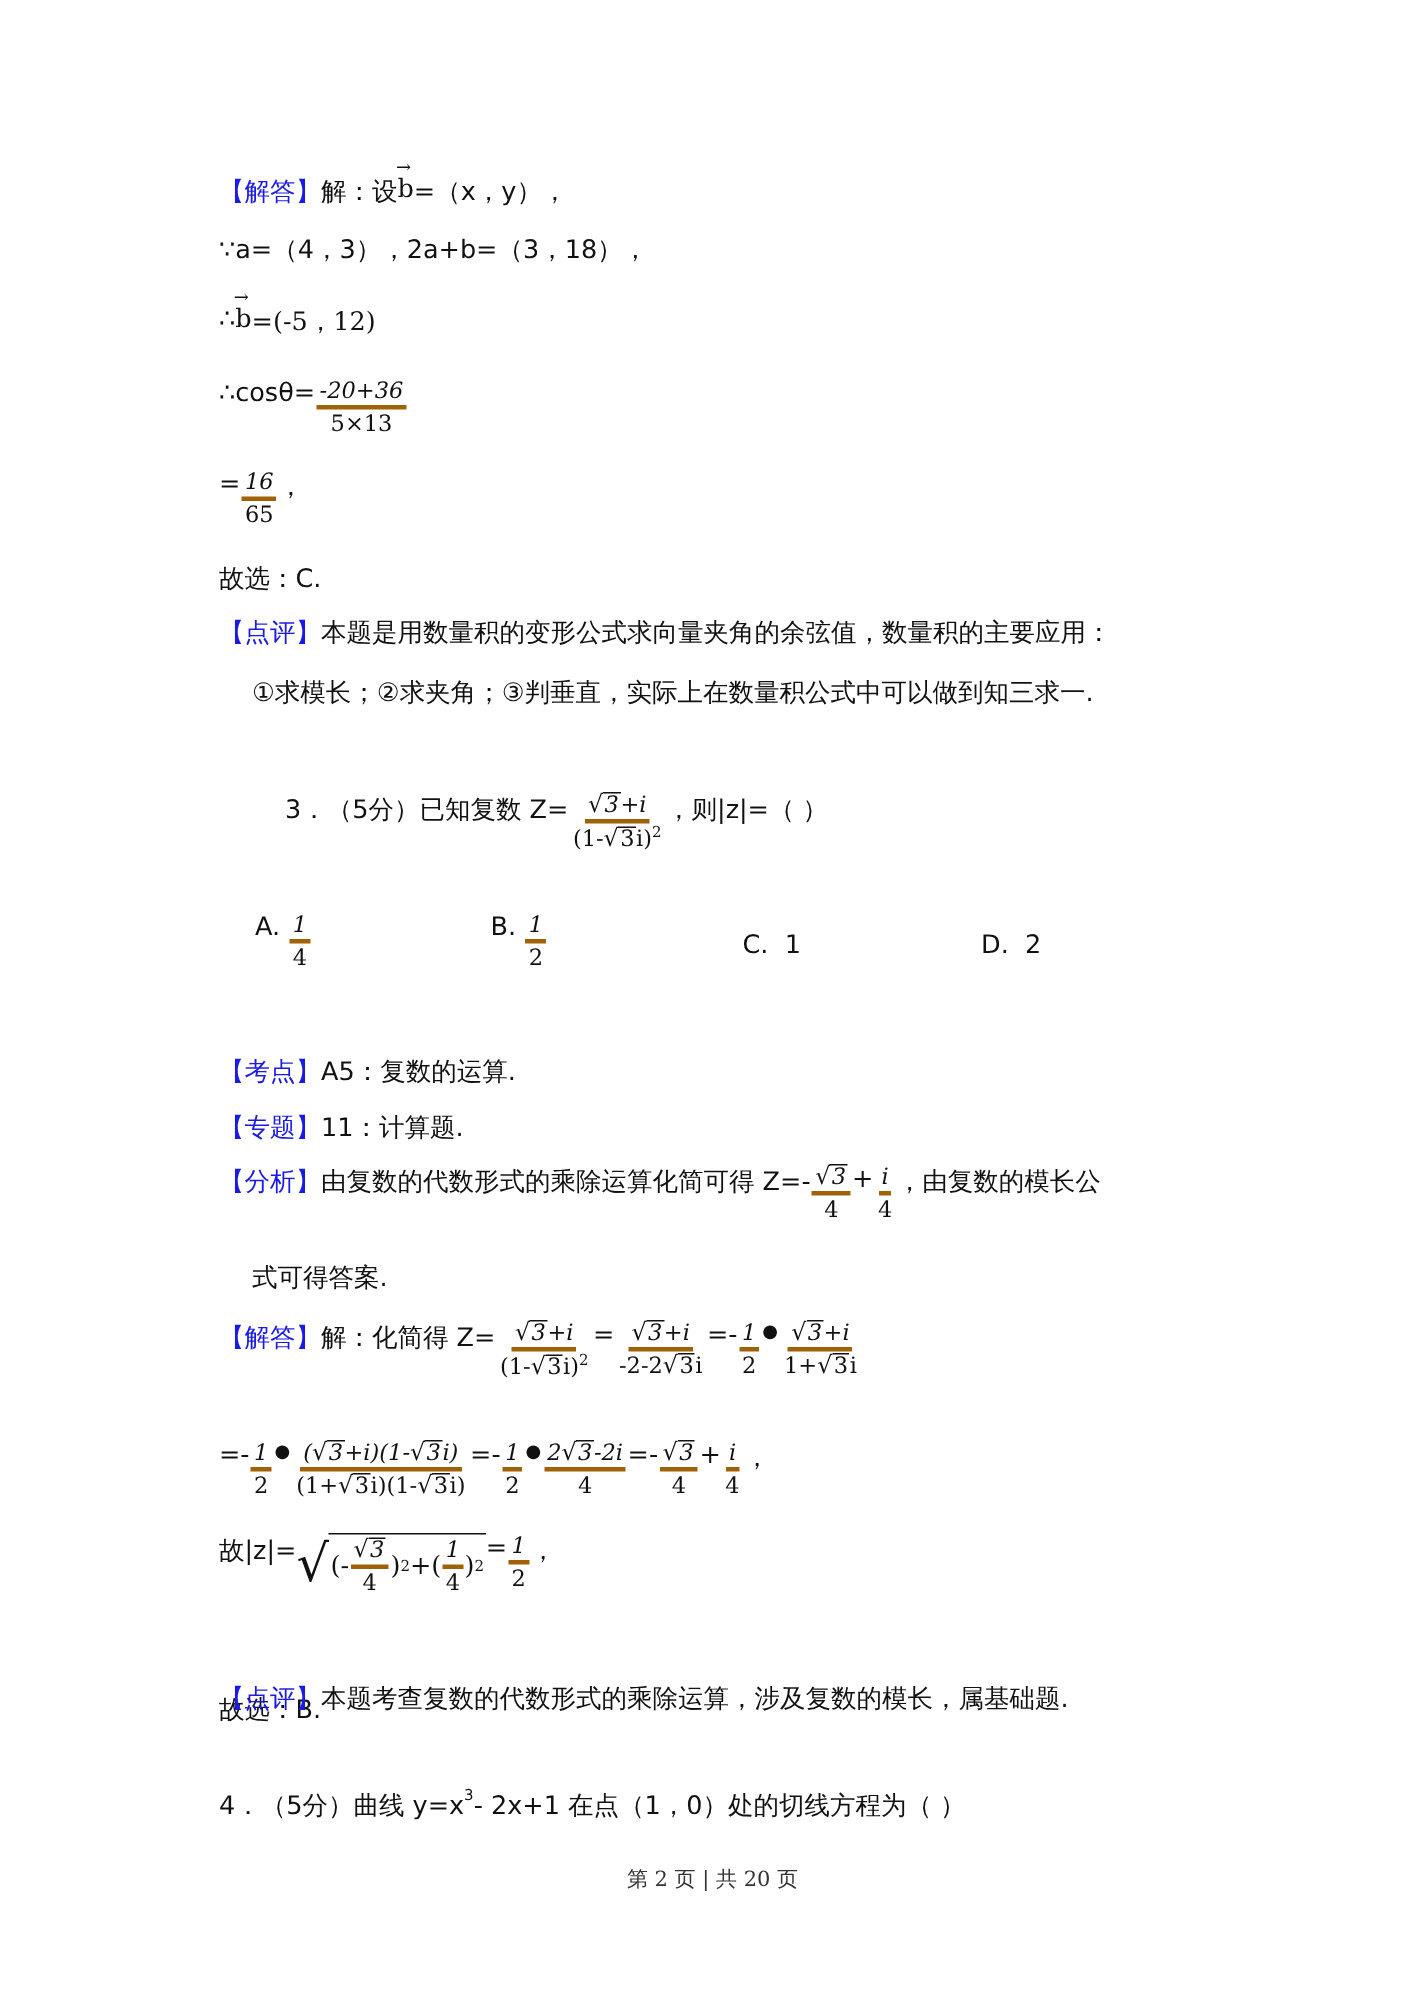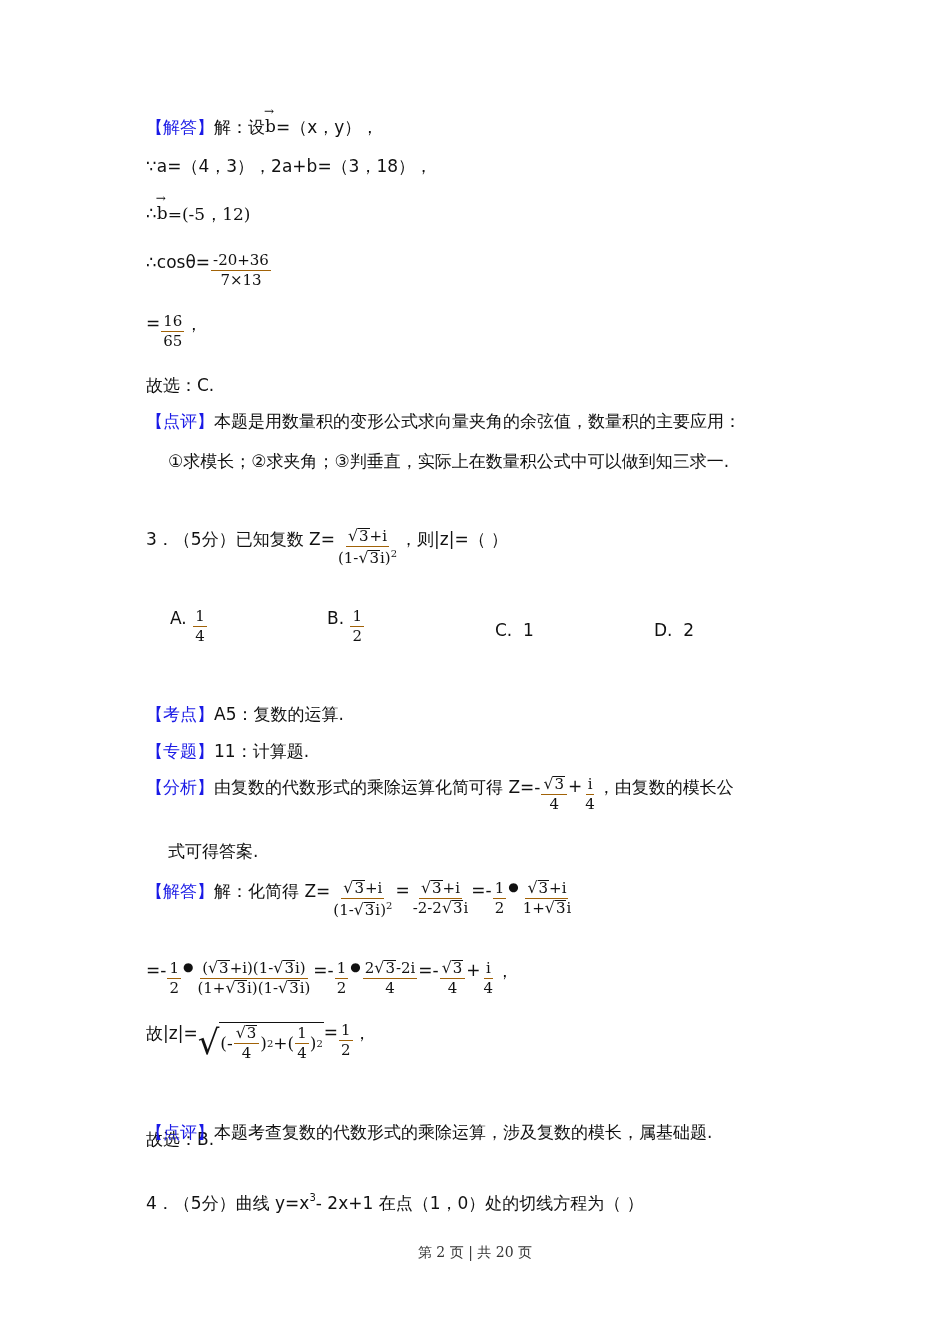--- a/index.html
+++ b/index.html
@@ -3,21 +3,21 @@
 <meta charset="utf-8">
 <style>
   html, body { margin: 0; padding: 0; background: #ffffff; }
   body { width: 950px; height: 1344px; position: relative; overflow: hidden;
          font-family: "DejaVu Sans", "Liberation Sans", sans-serif; color: #111; font-size: 17px; }
   .line { position: absolute; left: 146px; white-space: nowrap; display: flex; }
   .tag { color: #1a1ae6; }
   .serif { font-family: "DejaVu Serif", "Liberation Serif", serif; }
   .frac { display: inline-flex; flex-direction: column; align-items: center; vertical-align: middle;
           font-family: "DejaVu Serif", "Liberation Serif", serif; font-size: 15px; line-height: 1.15; margin: 0 1px; }
-  .frac .num { padding: 0 2px 1px 2px; border-bottom: 1px solid #a16207; }
+  .frac .num { padding: 0 2px 1px 2px; border-bottom: 3px solid #a16207; font-style: italic; }
   .frac .den { padding: 1px 2px 0 2px; }
   .sqrt { display: inline-flex; align-items: flex-start; }
   .sqrt .rad { font-size: 1.05em; line-height: 1; }
   .sqrt .under { border-top: 1px solid #111; padding: 0 1px; line-height: 1.05; }
   .vec { position: relative; display: inline-block; }
   .vec::before { content: "→"; position: absolute; top: -12px; left: -1px; font-size: 12px; }
   .dot { font-size: 12px; margin: 0 1px; }
   .indent { left: 168px; }
   .footer { position: absolute; top: 1244px; left: 0; width: 950px; text-align: center;
             font-size: 14px; color: #333; font-family: "DejaVu Serif", serif; }
@@ -37,21 +37,21 @@
 </div>
 <div class="line" style="top:203px;">
   <span>∴</span>
   <span class="vec serif">b</span>
   <span class="serif">=(-5，12)</span>
 </div>
 <div class="line" style="top:252px;">
   <span>∴cosθ=</span>
   <span class="frac">
     <span class="num">-20+36</span>
-    <span class="den">7×13</span>
+    <span class="den">5×13</span>
   </span>
 </div>
 <div class="line" style="top:313px;">
   <span>=</span>
   <span class="frac">
     <span class="num">16</span>
     <span class="den">65</span>
   </span>
   <span>，</span>
 </div>
@@ -59,21 +59,21 @@
   <span>故选：C.</span>
 </div>
 <div class="line" style="top:410px;">
   <span class="tag">【点评】</span>
   <span>本题是用数量积的变形公式求向量夹角的余弦值，数量积的主要应用：</span>
 </div>
 <div class="line indent" style="top:450px;">
   <span>①求模长；②求夹角；③判垂直，实际上在数量积公式中可以做到知三求一.</span>
 </div>
 
-<div class="line" style="top:528px;">
+<div class="line" style="top:528px;margin-left:44px;">
   <span>3．（5分）已知复数 Z=</span>
   <span class="frac">
     <span class="num">
       <span class="sqrt">
           <span class="rad">√</span>
           <span class="under">3</span>
         </span><span>+i</span>
     </span>
     <span class="den">
       <span>(1-</span><span class="sqrt">

